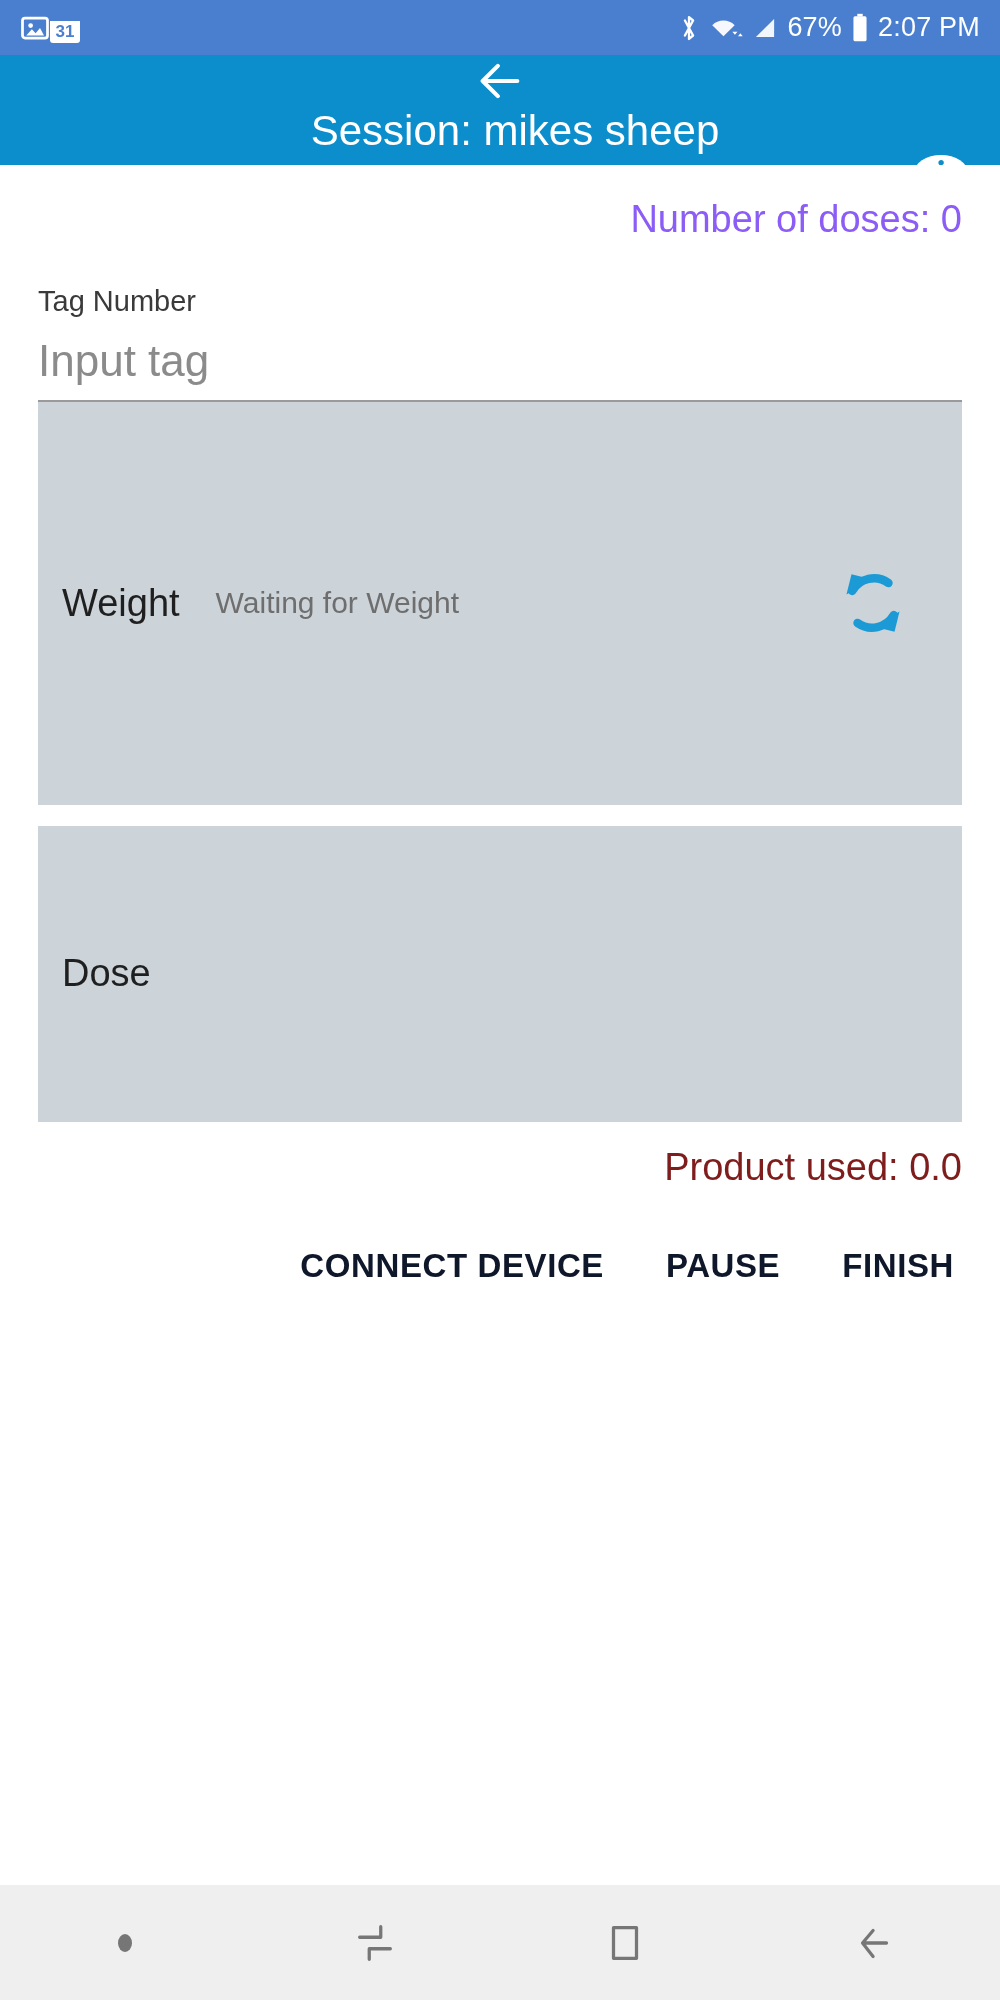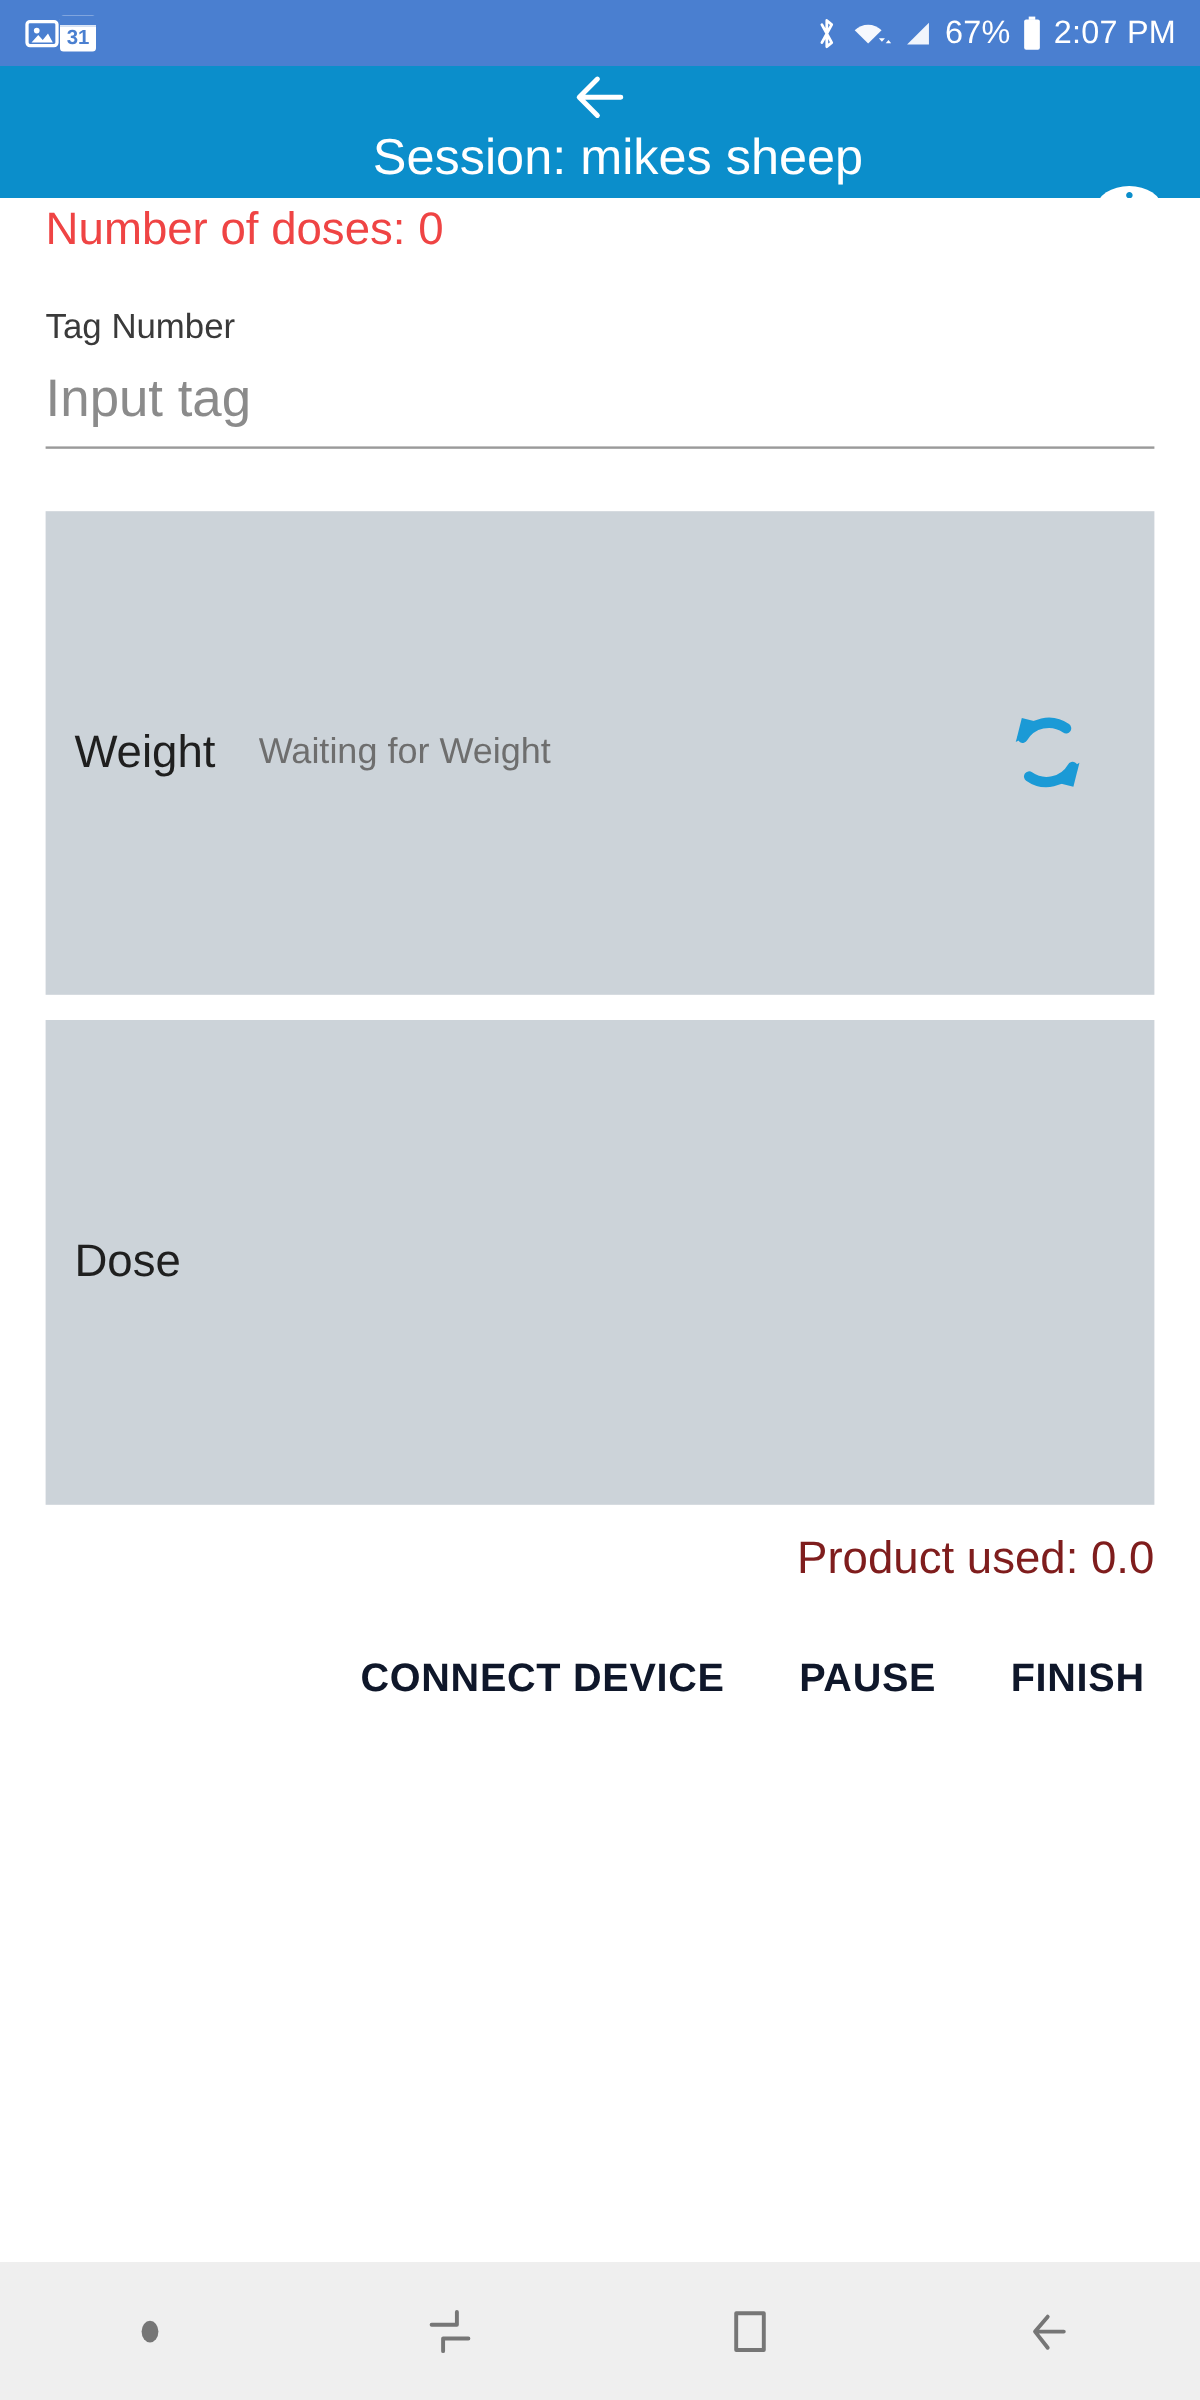--- a/index.html
+++ b/index.html
@@ -74,22 +74,23 @@
   }
 
   
   .content {
     position: absolute; top: 165px; left: 0;
     width: 1000px; height: 1720px;
     background: #ffffff;
     padding: 0 38px;
   }
   .doses-line {
-    font-size: 38px; color: #ef4444;
-    padding-top: 4px;
+    text-align: right;
+    font-size: 38px; color: #8b5cf6;
+    padding-top: 32px;
     line-height: 1.2;
   }
   .field-label {
     font-size: 29px; color: #3a3a3a;
     margin-top: 42px;
   }
   .tag-input-wrap {
     margin-top: 18px;
     border-bottom: 2px solid #9a9a9a;
     padding-bottom: 14px;
@@ -101,22 +102,22 @@
     font-size: 44px; color: #8b5cf6;
     padding: 0;
   }
   .tag-input::placeholder { color: #8b8b8b; opacity: 1; }
 
   .panel {
     background: #ccd3d9;
     display: flex; align-items: center;
     padding: 0 24px;
   }
-  .panel-weight { margin-top: 52px; height: 403px; }
-  .panel-dose   { margin-top: 21px; height: 404px; }
+  .panel-weight { height: 403px; }
+  .panel-dose   { margin-top: 21px; height: 296px; }
 
   .panel-label {
     font-size: 38px; color: #1f1f1f;
     flex: 0 0 auto;
   }
   .panel-status {
     font-size: 30px; color: #6e6e6e;
     margin-left: 36px; flex: 1 1 auto;
   }
   .refresh-icon { flex: 0 0 auto; margin-right: 22px; cursor: pointer; }

